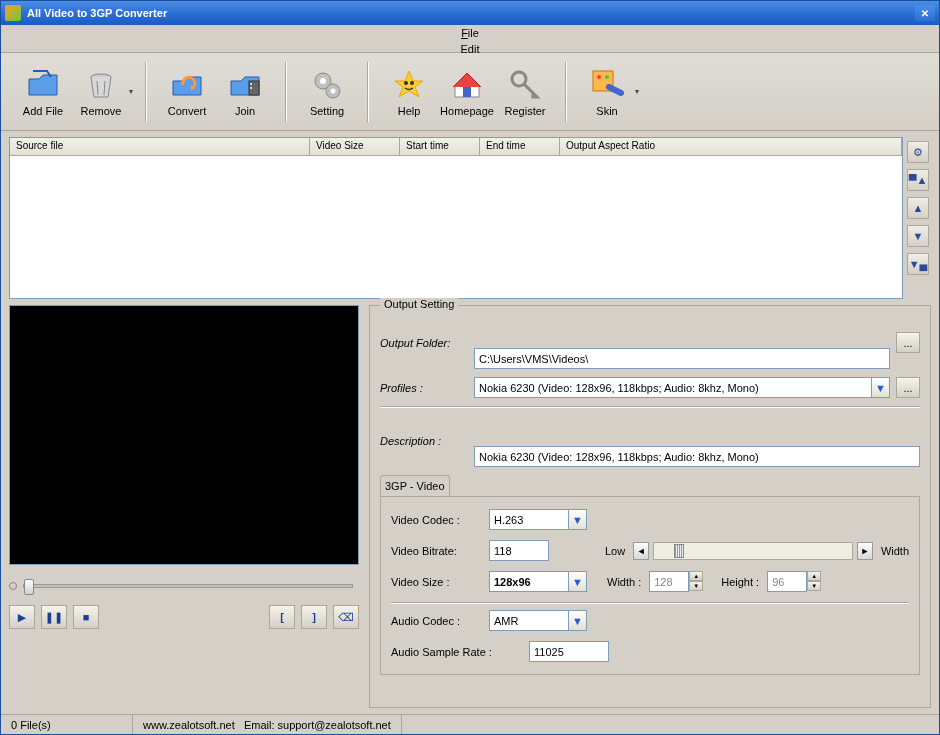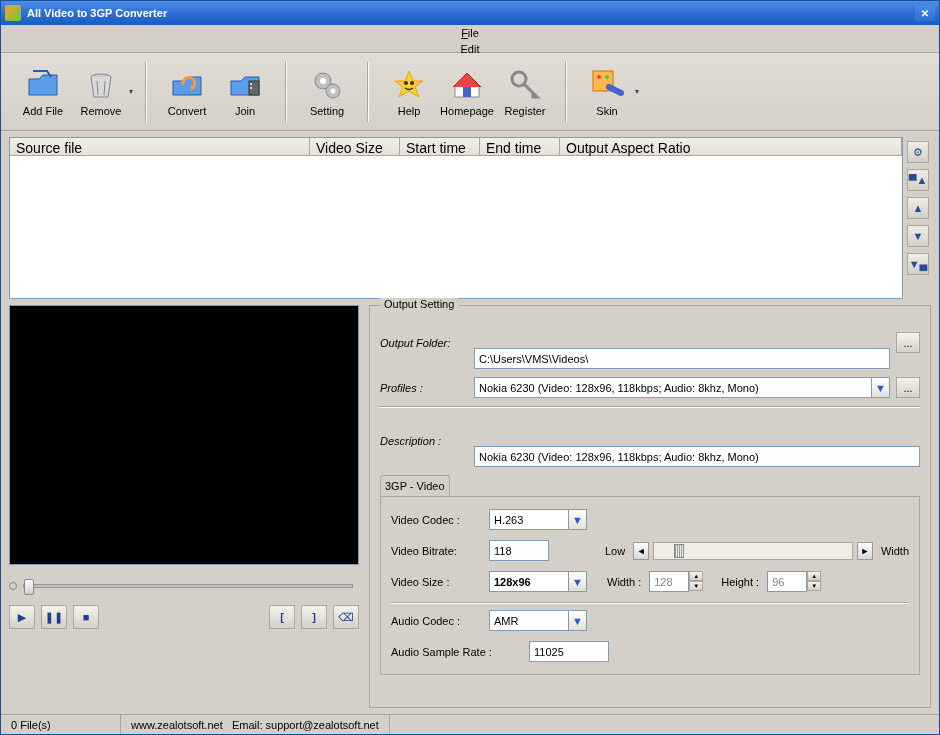--- a/index.html
+++ b/index.html
@@ -16,21 +16,21 @@
 .tool-group { display: flex; gap: 2px; padding: 0 6px; position: relative; }
 .tool-sep { width: 2px; height: 60px; border-left: 1px solid #aca899; border-right: 1px solid #fff; margin: 0 4px; }
 .tool-btn { display: flex; flex-direction: column; align-items: center; justify-content: center; width: 56px; height: 64px; cursor: pointer; border: 1px solid transparent; border-radius: 3px; }
 .tool-icon { width: 36px; height: 36px; display: flex; align-items: center; justify-content: center; }
 .tool-label { margin-top: 2px; font-size: 11px; }
 .dropdown-mark { font-size: 8px; color: #444; margin-left: -2px; align-self: center; }
 .content { flex: 1; display: flex; flex-direction: column; padding: 6px 8px; gap: 6px; }
 .list-area { display: flex; gap: 4px; }
 .list-box { flex: 1; background: #fff; border: 1px solid #7f9db9; height: 162px; display: flex; flex-direction: column; }
 .list-header { display: flex; height: 18px; }
-.list-col { background: linear-gradient(to bottom, #f2f0e9, #e3e0d5); border-right: 1px solid #aca899; border-bottom: 1px solid #aca899; padding: 2px 6px; font-size: 14px; }
+.list-col { background: linear-gradient(to bottom, #f2f0e9, #e3e0d5); border-right: 1px solid #aca899; border-bottom: 1px solid #aca899; padding: 2px 6px; font-size: 10px; }
 .list-body { flex: 1; background: #fff; }
 .side-btns { display: flex; flex-direction: column; gap: 6px; width: 24px; padding-top: 4px; }
 .side-btn { width: 22px; height: 22px; border: 1px solid #aca899; background: linear-gradient(to bottom, #f0ede4, #d4d0c8); cursor: pointer; display: flex; align-items: center; justify-content: center; color: #2a4b9b; font-size: 10px; }
 .lower { display: flex; gap: 10px; flex: 1; }
 .preview-col { width: 350px; display: flex; flex-direction: column; }
 .preview-box { background: #000; border: 1px solid #7f9db9; height: 260px; }
 .slider-row { margin-top: 12px; display: flex; align-items: center; height: 18px; }
 .slider-track { flex: 1; height: 4px; background: #c0c0c0; border: 1px solid #999; position: relative; margin: 0 6px; }
 .slider-thumb { position: absolute; left: 0; top: -6px; width: 10px; height: 16px; background: linear-gradient(to bottom, #fefefe, #d0d0d0); border: 1px solid #888; border-radius: 2px; }
 .player-btns { display: flex; gap: 6px; margin-top: 10px; align-items: center; }
@@ -352,19 +352,19 @@
               <div class="tlbl" style="width:130px">Audio Sample Rate :</div>
               <input class="combo-input" style="width: 80px;" value="11025">
             </div>
           </div>
         </div>
       </div>
     </div>
   </div>
 
   <div class="statusbar">
-    <div class="status-cell" style="width:120px">0 File(s)</div>
+    <div class="status-cell" style="width:132px">0 File(s)</div>
     <div class="status-cell">
       <span>www.zealotsoft.net</span>&nbsp;&nbsp;&nbsp;
       <span>Email: support@zealotsoft.net</span>
     </div>
   </div>
 </div>
 
 </body></html>

